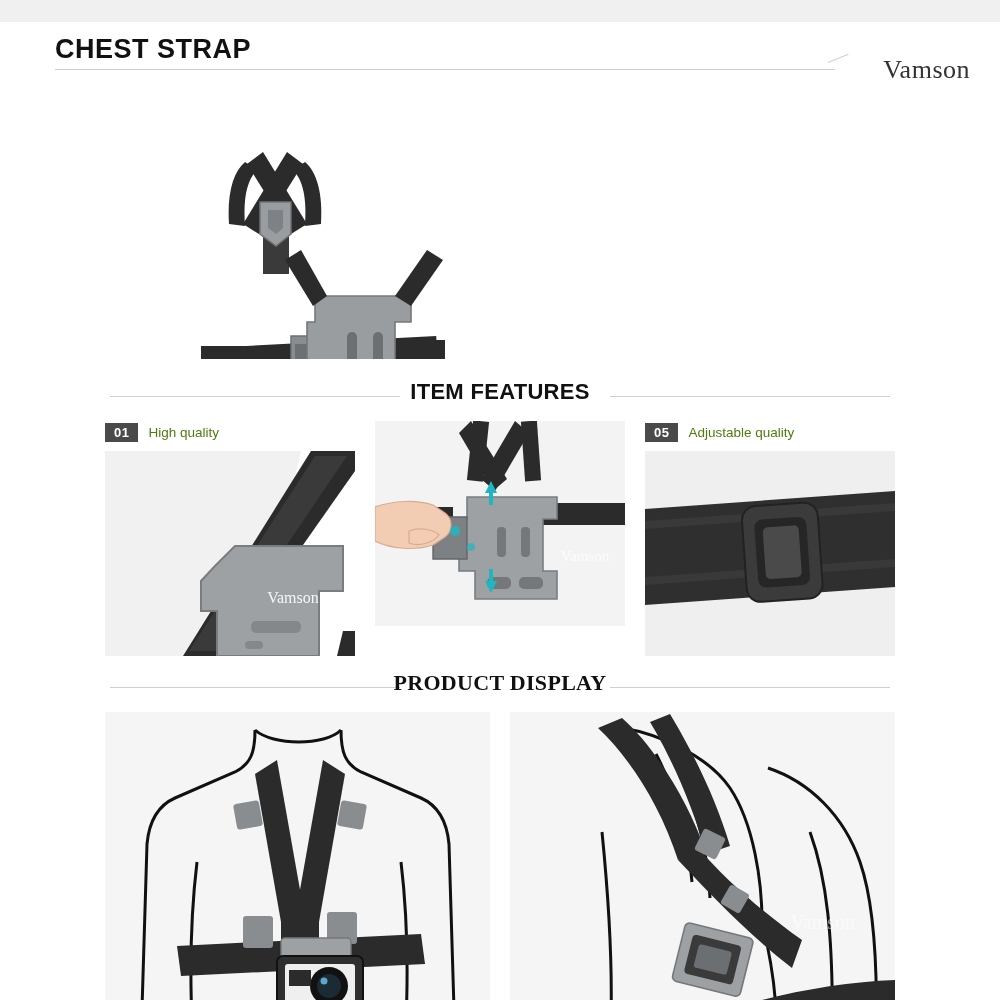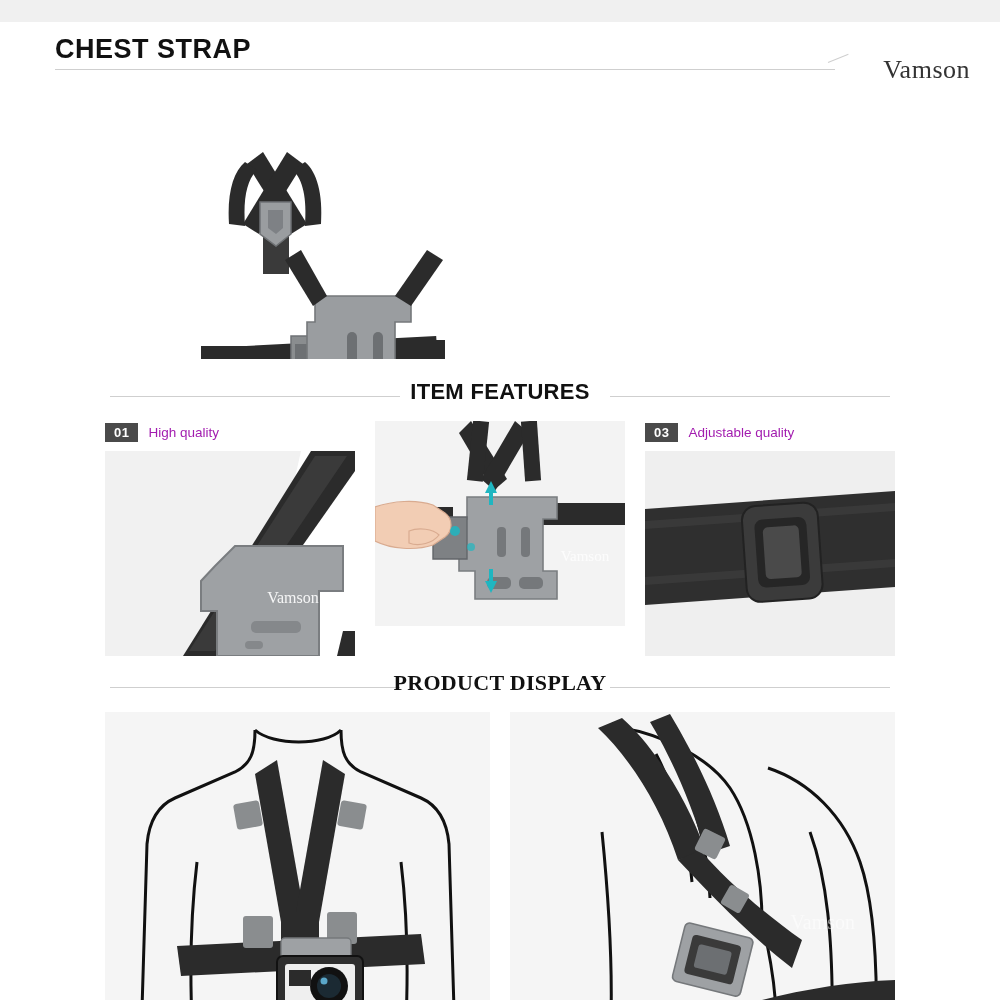--- a/index.html
+++ b/index.html
@@ -150,21 +150,21 @@
     background: #4a4a4a;
     color: #fff;
     font-size: 13px;
     font-weight: bold;
     padding: 3px 9px;
     line-height: 1;
     letter-spacing: 0.5px;
   }
   .feature-text {
     font-size: 13.5px;
-    color: #a21caf;
+    color: #4d7c0f;
     margin-left: 10px;
   }
   .feature-img {
     width: 250px;
     height: 205px;
     background: #f2f2f2;
     position: relative;
     overflow: hidden;
   }
 
@@ -306,21 +306,21 @@
           </g>
           <circle cx="80" cy="110" r="5" fill="#1fb6c1" opacity="0.85"></circle>
           <circle cx="96" cy="126" r="4" fill="#1fb6c1" opacity="0.7"></circle>
           <text x="210" y="140" font-family="Liberation Serif, serif" font-size="15" fill="#ffffff" opacity="0.8" text-anchor="middle">Vamson</text>
         </svg>
       </div>
     </div>
 
     <div class="feature">
       <div class="feature-caption">
-        <span class="feature-num">03</span>
+        <span class="feature-num">05</span>
         <span class="feature-text">Adjustable quality</span>
       </div>
       <div class="feature-img">
         <svg viewBox="0 0 250 205" width="250" height="205">
           <rect width="250" height="205" fill="#efefef"></rect>
 
           <path d="M0 58 L250 40 L250 136 L0 154 Z" fill="#2f2f2f"></path>
           <path d="M0 70 L250 52 L250 60 L0 78 Z" fill="#3d3d3d" opacity="0.7"></path>
           <path d="M0 126 L250 108 L250 116 L0 134 Z" fill="#3d3d3d" opacity="0.7"></path>
 

